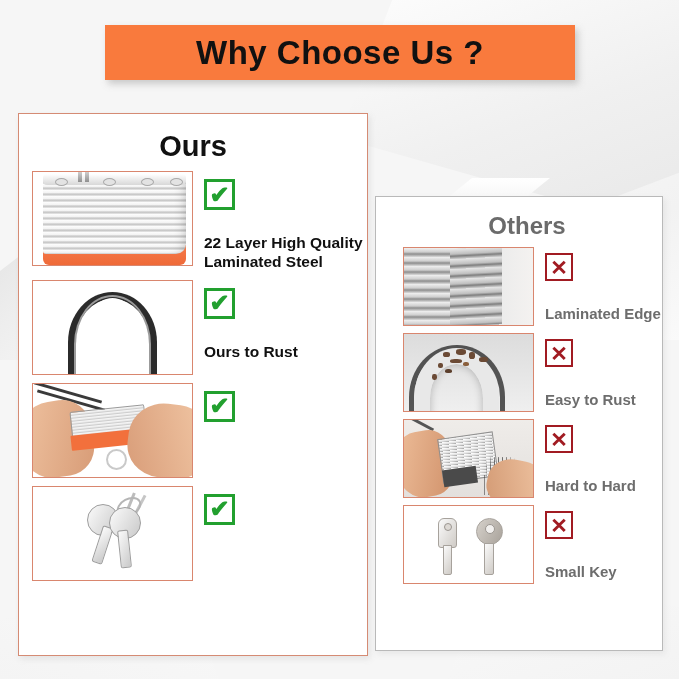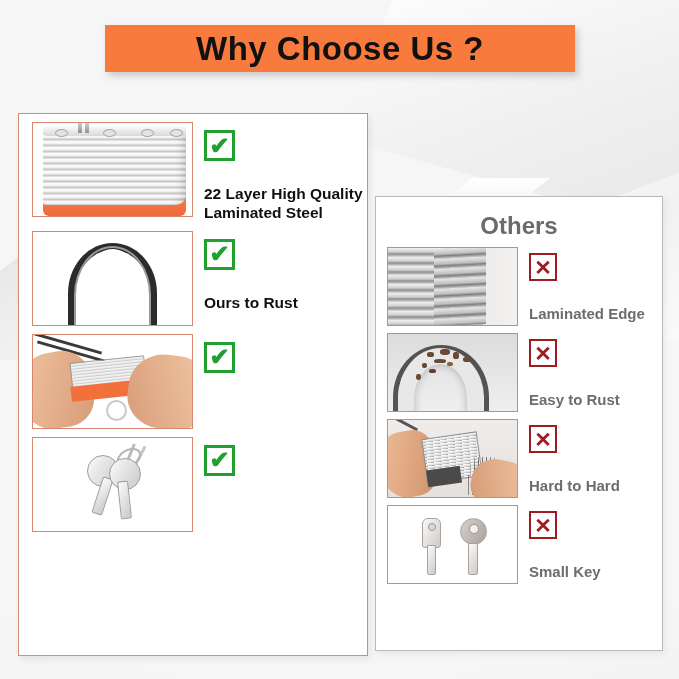--- a/index.html
+++ b/index.html
@@ -43,21 +43,21 @@
   }
   .d6{ 
     right:-50px;bottom:-50px;width:300px;height:160px;
     background:linear-gradient(340deg,#efefef,#fbfbfb);
     clip-path:polygon(20% 0,100% 30%,100% 100%,0 100%);
     opacity:.75;
   }
 
   
   #banner{
-    position:absolute;left:105px;top:25px;width:470px;height:47px;
+    position:absolute;left:105px;top:25px;width:470px;height:55px;
     background:#f97a3d;
     box-shadow:3px 4px 7px rgba(120,120,120,.35);
     display:flex;align-items:center;justify-content:center;
     z-index:4;
   }
   #banner .t{
     font-size:33px;font-weight:bold;color:#111;letter-spacing:.5px;
     font-family:"Liberation Sans", sans-serif;
   }
 
@@ -66,20 +66,21 @@
   #ours{
     left:18px;top:113px;width:350px;height:543px;
     border:1.6px solid #d58b74;
     box-shadow:2px 3px 6px rgba(150,150,150,.18);
   }
   #others{
     left:375px;top:196px;width:288px;height:455px;
     border:1.4px solid #b9b9b9;
     z-index:2;
     box-shadow:2px 3px 6px rgba(150,150,150,.14);
+    padding-left:16px;
   }
   .panel-title{
     text-align:center;font-weight:bold;
     font-family:"Liberation Sans", sans-serif;
   }
   #ours .panel-title{font-size:29px;color:#111;margin-top:16px;}
   #others .panel-title{font-size:24px;color:#6b6b6b;margin-top:15px;}
 
   
   .rows{padding:0;}
@@ -231,20 +232,21 @@
   <div class="diag d4"></div>
   <div class="diag d5"></div>
   <div class="diag d6"></div>
 </div>
 
 <div id="banner">
   <div class="t">Why Choose Us ?</div>
 </div>
 
 <div id="ours" class="panel">
+  <div class="panel-title">Ours</div>
 
   <div class="rows">
 
     <div class="row">
       <div class="thumb">
         <div class="art">
           <div class="lam-base"></div>
           <div class="lam-stack"></div>
           <div class="lam-top"></div>
           <div class="lam-sh ls1"></div>

